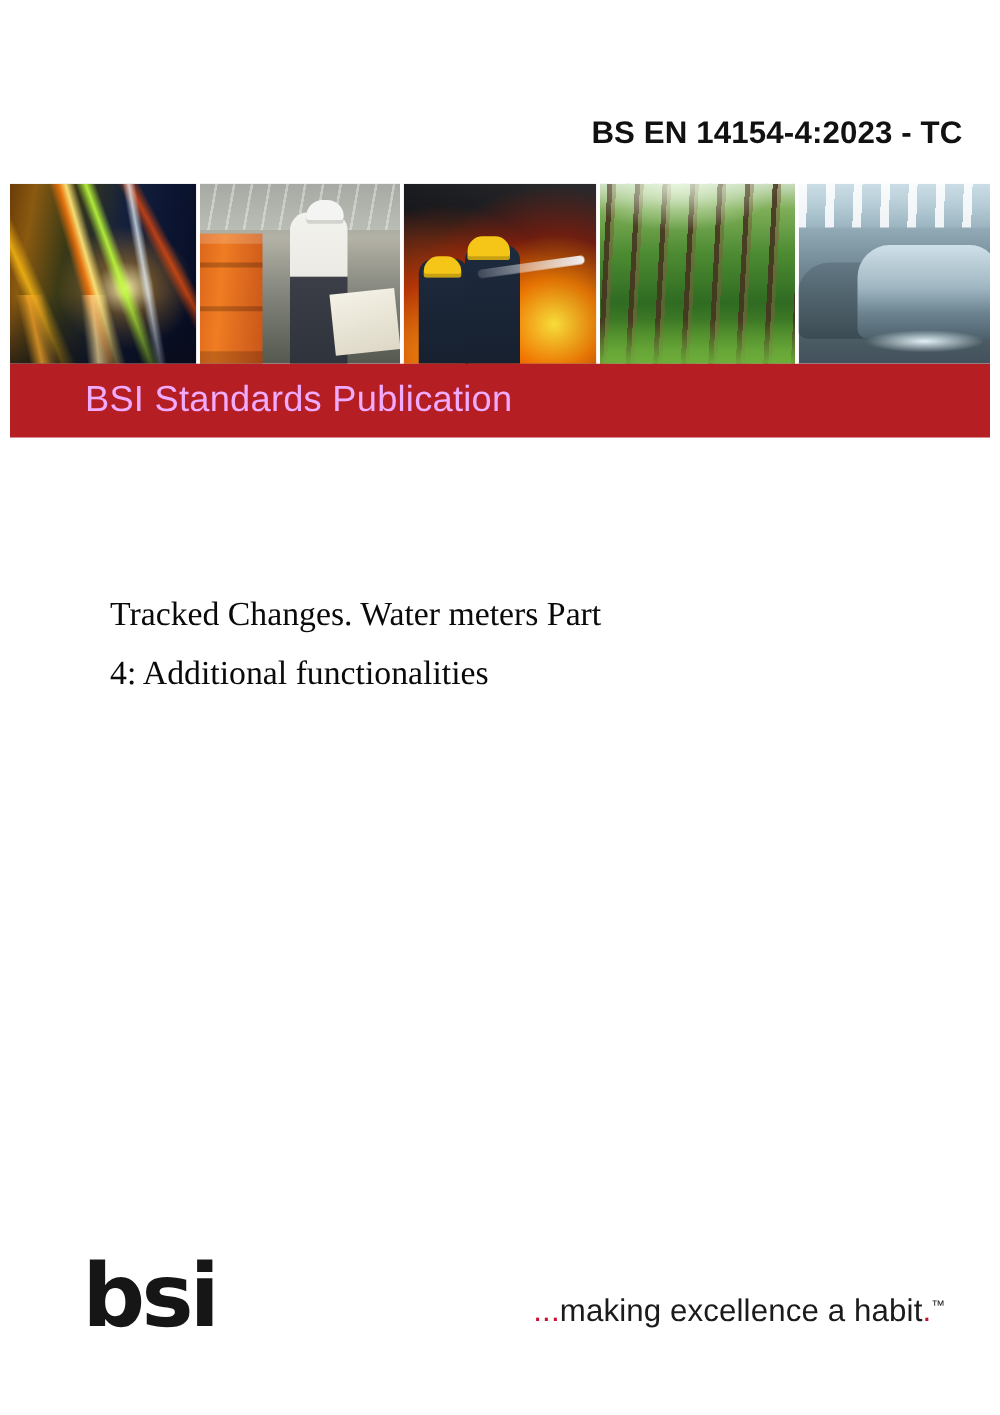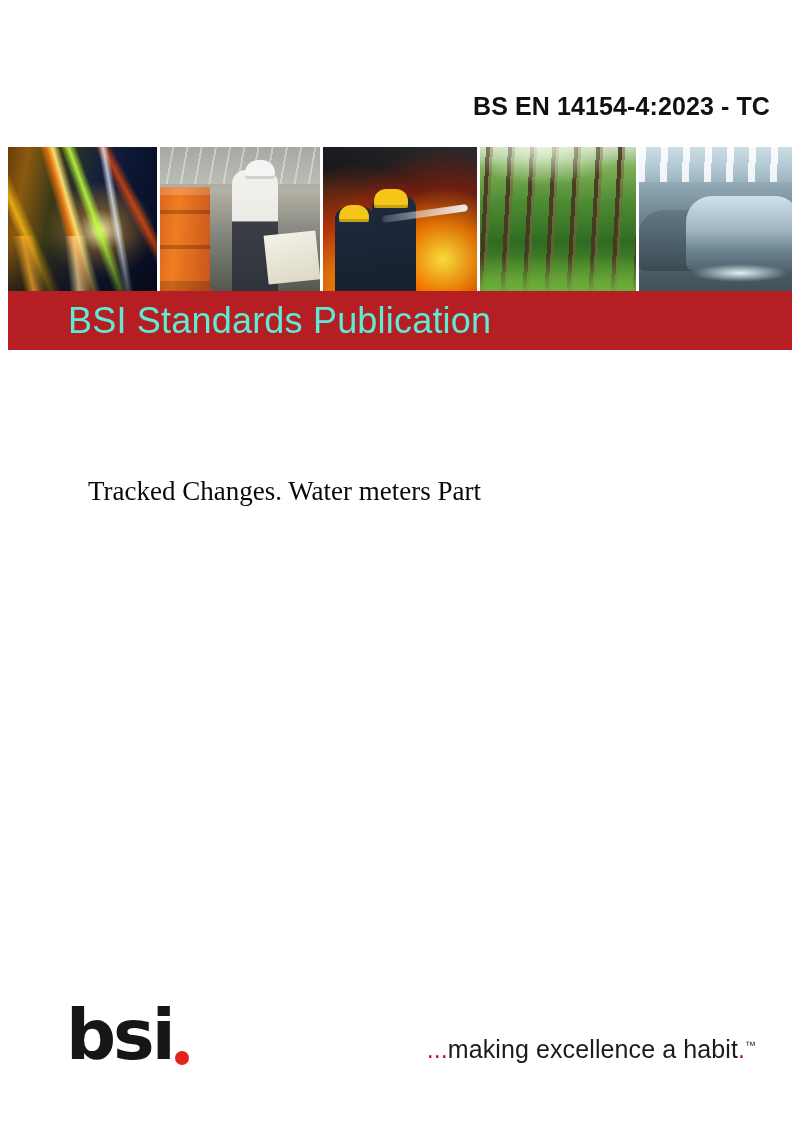--- a/index.html
+++ b/index.html
@@ -200,22 +200,22 @@
     position: absolute;
     left: 8px;
     top: 291px;
     width: 784px;
     height: 59px;
     background: #b51f24;
     display: flex;
     align-items: center;
   }
   .banner-title {
-    color: #5eead4;
-    font-size: 36px;
+    color: #f0abfc;
+    font-size: 29px;
     font-weight: 400;
     letter-spacing: .2px;
     padding-left: 60px;
     white-space: nowrap;
   }
 
   
   .doc-title {
     position: absolute;
     left: 88px;
@@ -230,20 +230,21 @@
 
   
   .brand-logo {
     position: absolute;
     left: 66px;
     top: 1002px;
     height: 68px;
     display: flex;
     align-items: flex-end;
     line-height: 1;
+    flex-direction: column;
   }
   .brand-logo .word {
     font-family: "DejaVu Sans", sans-serif;
     font-size: 70px;
     font-weight: 700;
     color: #161616;
     letter-spacing: -3px;
   }
   .brand-logo .dot {
     width: 14px; height: 14px; border-radius: 50%;
@@ -317,20 +318,21 @@
     </div>
 
   </div>
 
   <div class="red-banner">
     <span class="banner-title">BSI Standards Publication</span>
   </div>
 
   <div class="doc-title">
     <span class="line">Tracked Changes. Water meters Part</span>
+    <span class="line">4: Additional functionalities</span>
   </div>
 
   <div class="brand-logo">
     <span class="word">bsi</span>
     <span class="dot"></span>
   </div>
 
   <div class="tagline">
     <span class="accent">...</span><span>making excellence a habit</span><span class="accent">.</span><span class="tm">™</span>
   </div>

